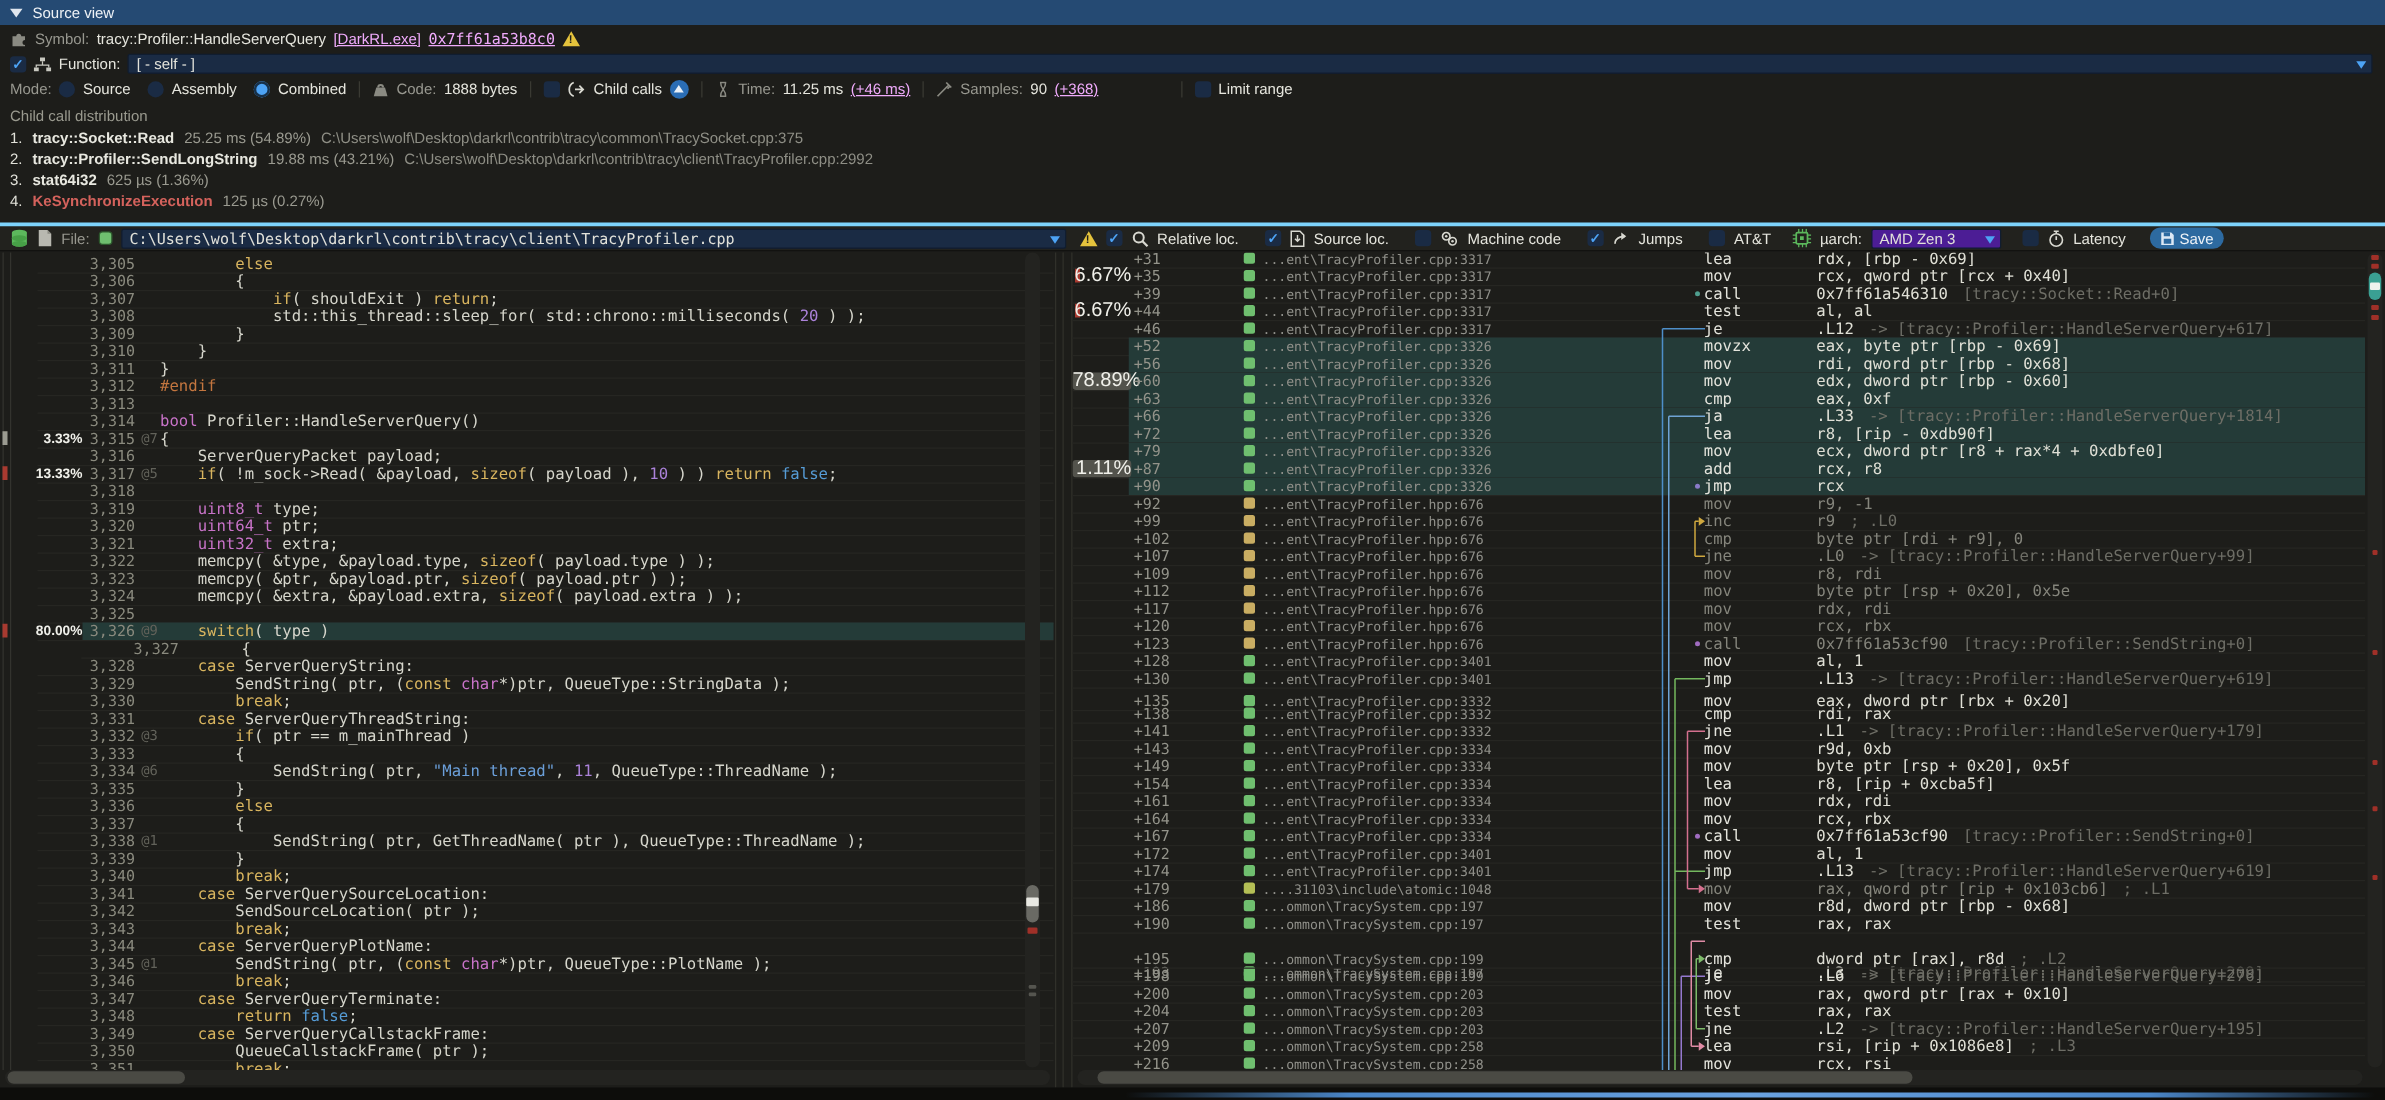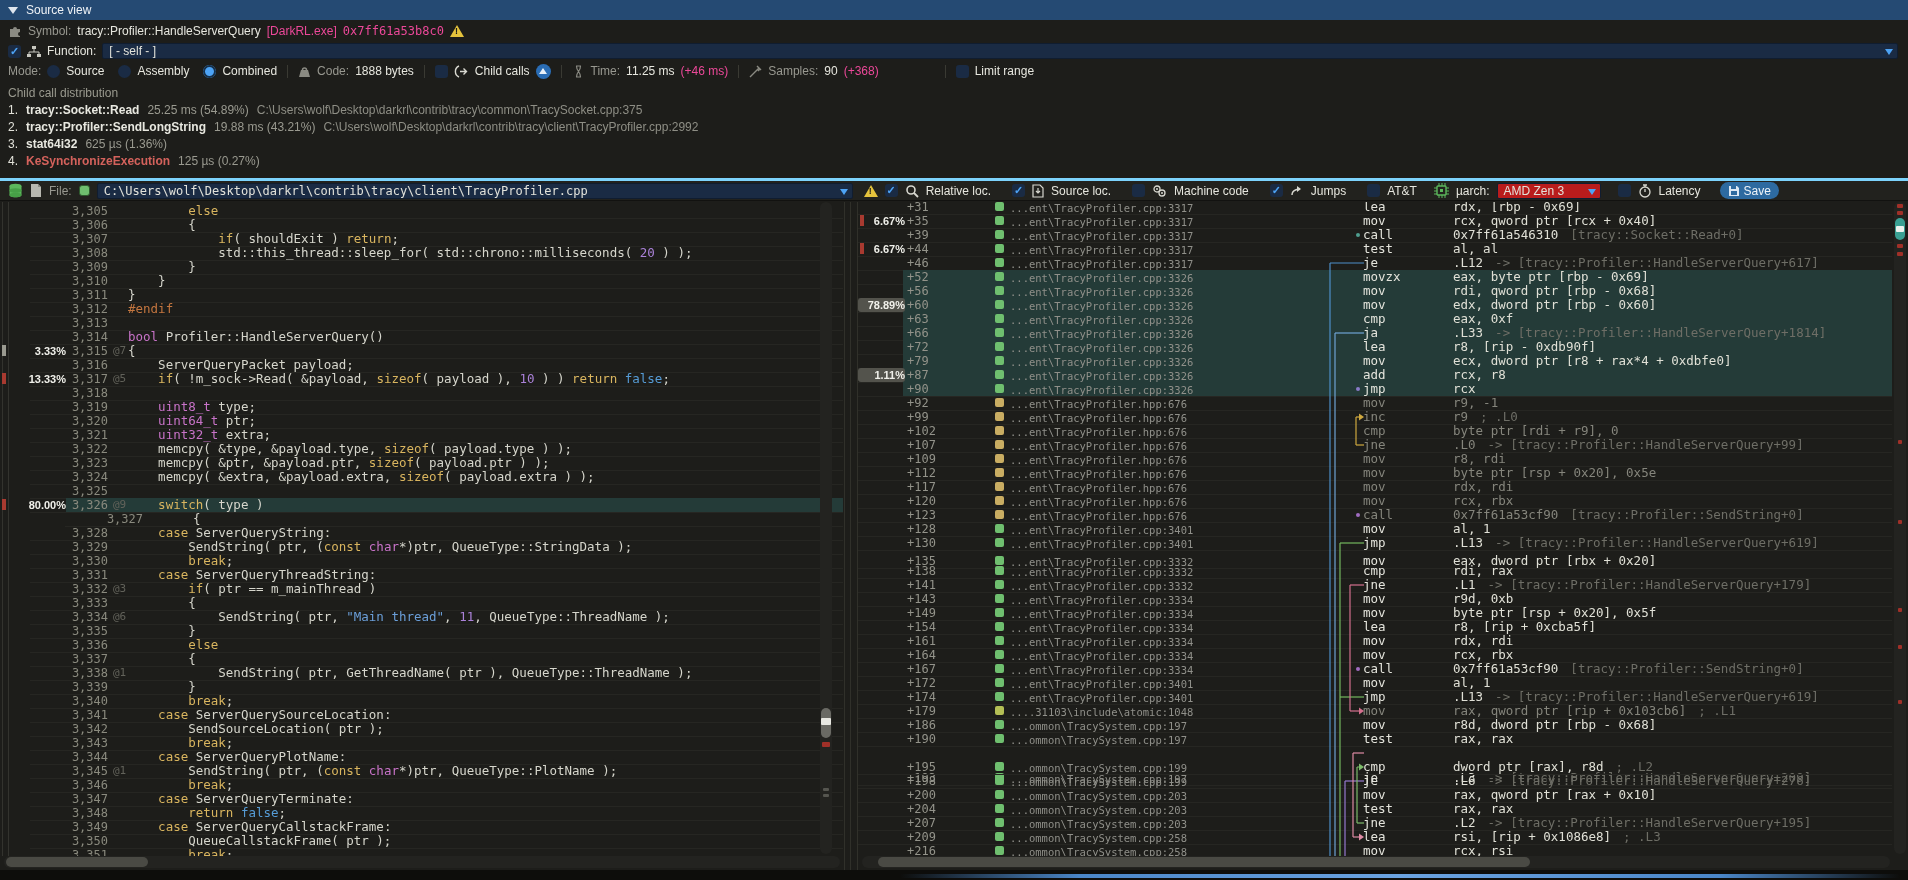--- a/index.html
+++ b/index.html
@@ -9,21 +9,21 @@
 
   
   #titlebar { position:absolute; left:0; top:0; width:100%; height:20px; background:#254a73; display:flex; align-items:center; padding-left:8px; gap:8px; }
   #titlebar .tri { width:0; height:0; border-left:5px solid transparent; border-right:5px solid transparent; border-top:7px solid #dfe6ee; }
   #titlebar .ttl { color:#eef2f6; font-size:12px; }
 
   
   .inforow { position:absolute; left:0; width:100%; height:18px; display:flex; align-items:center; gap:6px; padding-left:8px; }
   .lbl { color:#989890; }
   .wht { color:#e6e6de; }
-  .dim { color:#ec4899; }
+  .dim { color:#f0abfc;text-decoration:underline; }
   .icon { display:inline-flex; align-items:center; justify-content:center; }
   .warn-tri { width:0; height:0; border-left:7px solid transparent; border-right:7px solid transparent; border-bottom:12px solid #e5c33c; position:relative; }
   .warn-tri:after { content:"!"; position:absolute; left:-2px; top:1px; color:#1d1d1a; font-size:9px; font-weight:bold; }
 
   .cb { width:13px; height:13px; border-radius:3px; background:#1a2b44; display:inline-flex; align-items:center; justify-content:center; flex:none; }
   .cb.on:after { content:"\2713"; color:#4da3f5; font-size:11px; font-weight:bold; }
   .radio { width:13px; height:13px; border-radius:50%; background:#1a2b44; flex:none; }
   .radio.on { background:#4da3f5; box-shadow:inset 0 0 0 2px #173049; }
 
   .combo { height:16px; background:#1a2b44; border:1px solid #101d30; border-radius:2px; display:flex; align-items:center; padding:0 6px; position:relative; }
@@ -68,21 +68,21 @@
   .scode { position:absolute; left:128px; color:#d6d6cc; font-family:"DejaVu Sans Mono", monospace; font-size:12.5px; }
 
   .kw   { color:#d9b55f; }
   .typ  { color:#c873c8; }
   .num  { color:#ab82d9; }
   .str  { color:#6b9fd9; }
   .bool { color:#569cd6; }
   .pre  { color:#c4763f; }
 
   .abar { position:absolute; left:2px; top:1px; width:4px; height:11px; background:#a83a30; }
-  .apct { position:absolute; left:0px; width:47px; text-align:right; color:#f0f0ea; font-weight:bold; font-size:11px; }
+  .apct { position:absolute; left:0px; width:47px; text-align:right; color:#f0f0ea; font-weight:normal; font-size:16px; }
   .apct.chip { background:#53534c; border-radius:3px; }
   .aoff { position:absolute; left:49px; color:#93938a; font-family:"DejaVu Sans Mono", monospace; font-size:12px; }
   .asq { position:absolute; left:137px; top:2px; width:9px; height:9px; border-radius:2px; }
   .afile { position:absolute; left:152px; top:1px; color:#90908a; font-family:"DejaVu Sans Mono", monospace; font-size:10.5px; }
   .adot { position:absolute; left:498px; top:5px; width:4px; height:4px; border-radius:50%; }
   .amn { position:absolute; left:505px; color:#e4e4dc; font-family:"DejaVu Sans Mono", monospace; font-size:12.5px; }
   .aop { position:absolute; left:595px; color:#e0e0d6; font-family:"DejaVu Sans Mono", monospace; font-size:12.5px; }
   .aop .note { color:#6e6e66; margin-left:12px; }
   .arow.dimrow .amn, .arow.dimrow .aop { color:#85857c; }
 
@@ -276,21 +276,21 @@
     <span class="cb" style="margin-left:14px"></span>
     <span class="wht">AT&amp;T</span>
     <span class="icon" style="margin-left:10px">
       <svg width="15" height="15">
           <rect x="3" y="3" width="9" height="9" rx="1" stroke="#5cb85c" fill="none" stroke-width="1.4"></rect>
           <rect x="6" y="6" width="3" height="3" fill="#5cb85c"></rect>
           <path d="M5 0v3M8 0v3M11 0v3M5 12v3M8 12v3M11 12v3M0 5h3M0 8h3M0 11h3M12 5h3M12 8h3M12 11h3" stroke="#5cb85c" stroke-width="1"></path>
         </svg>
     </span>
     <span class="wht">µarch:</span>
-    <div class="combo" style="width:104px; background:#b91c1c">
+    <div class="combo" style="width:104px; background:#4c1d95">
       <span>AMD Zen 3</span>
       <span class="dda"></span>
     </div>
     <span class="cb" style="margin-left:10px"></span>
     <span class="icon">
       <svg width="14" height="14">
           <circle cx="7" cy="8" r="5" stroke="#d8d8d0" fill="none" stroke-width="1.3"></circle>
           <path d="M7 8V5M5 1h4M7 1v2" stroke="#d8d8d0" stroke-width="1.3"></path>
         </svg>
     </span>

